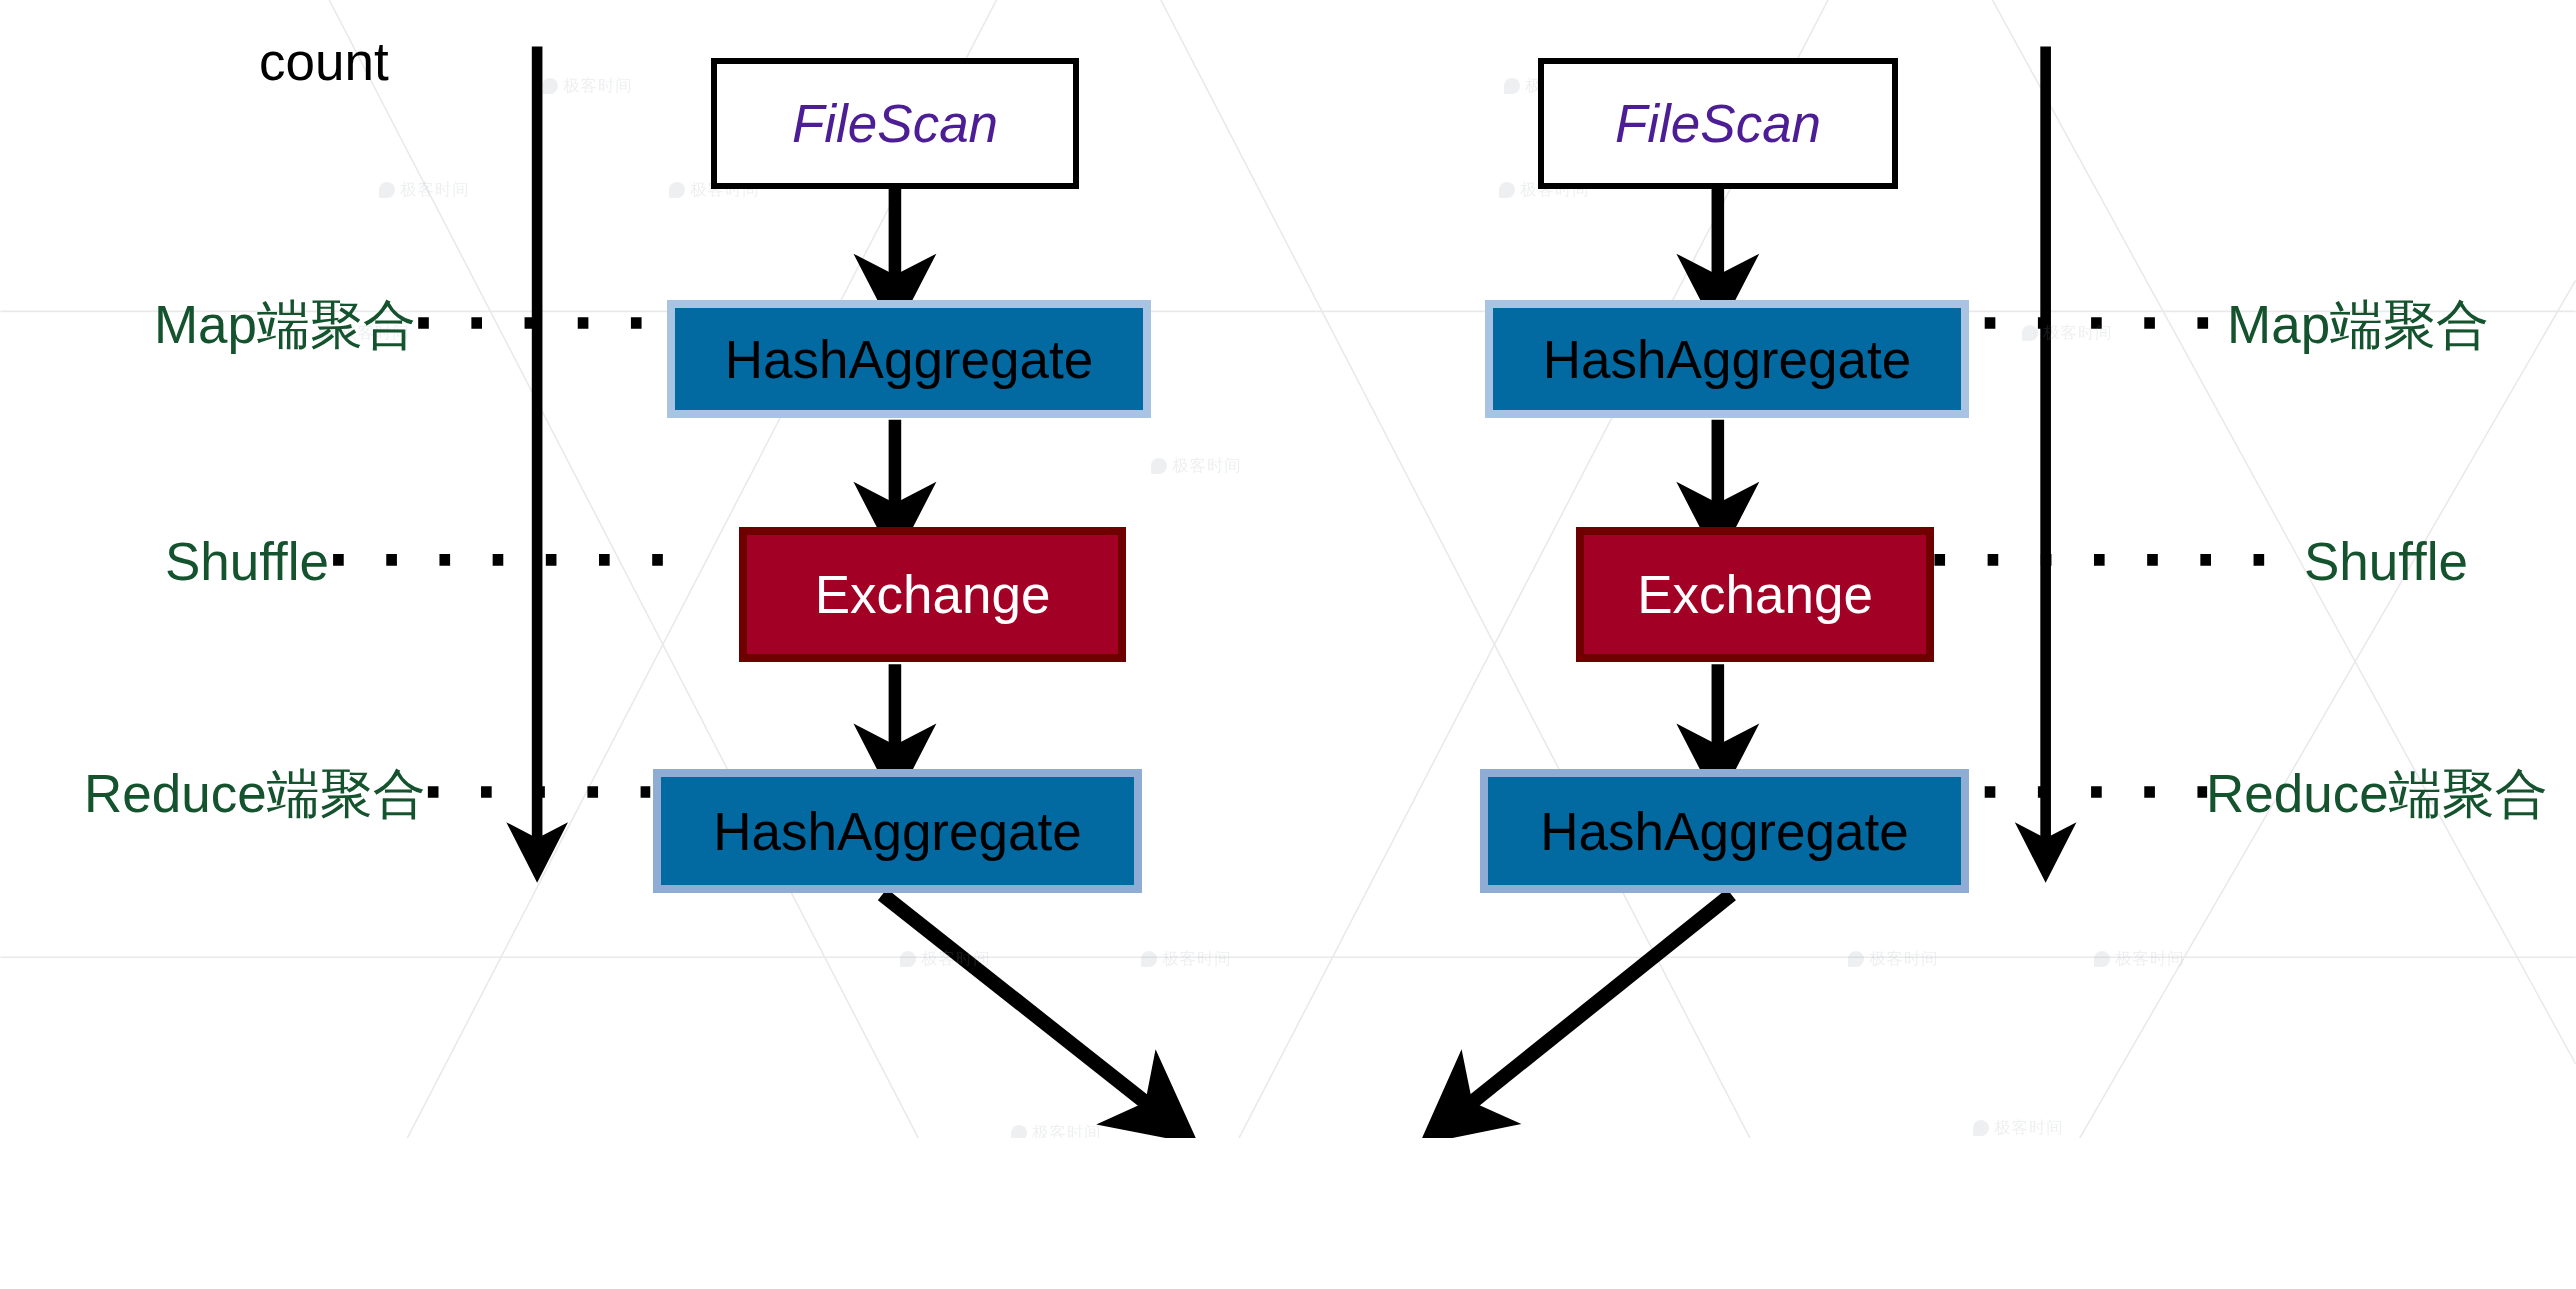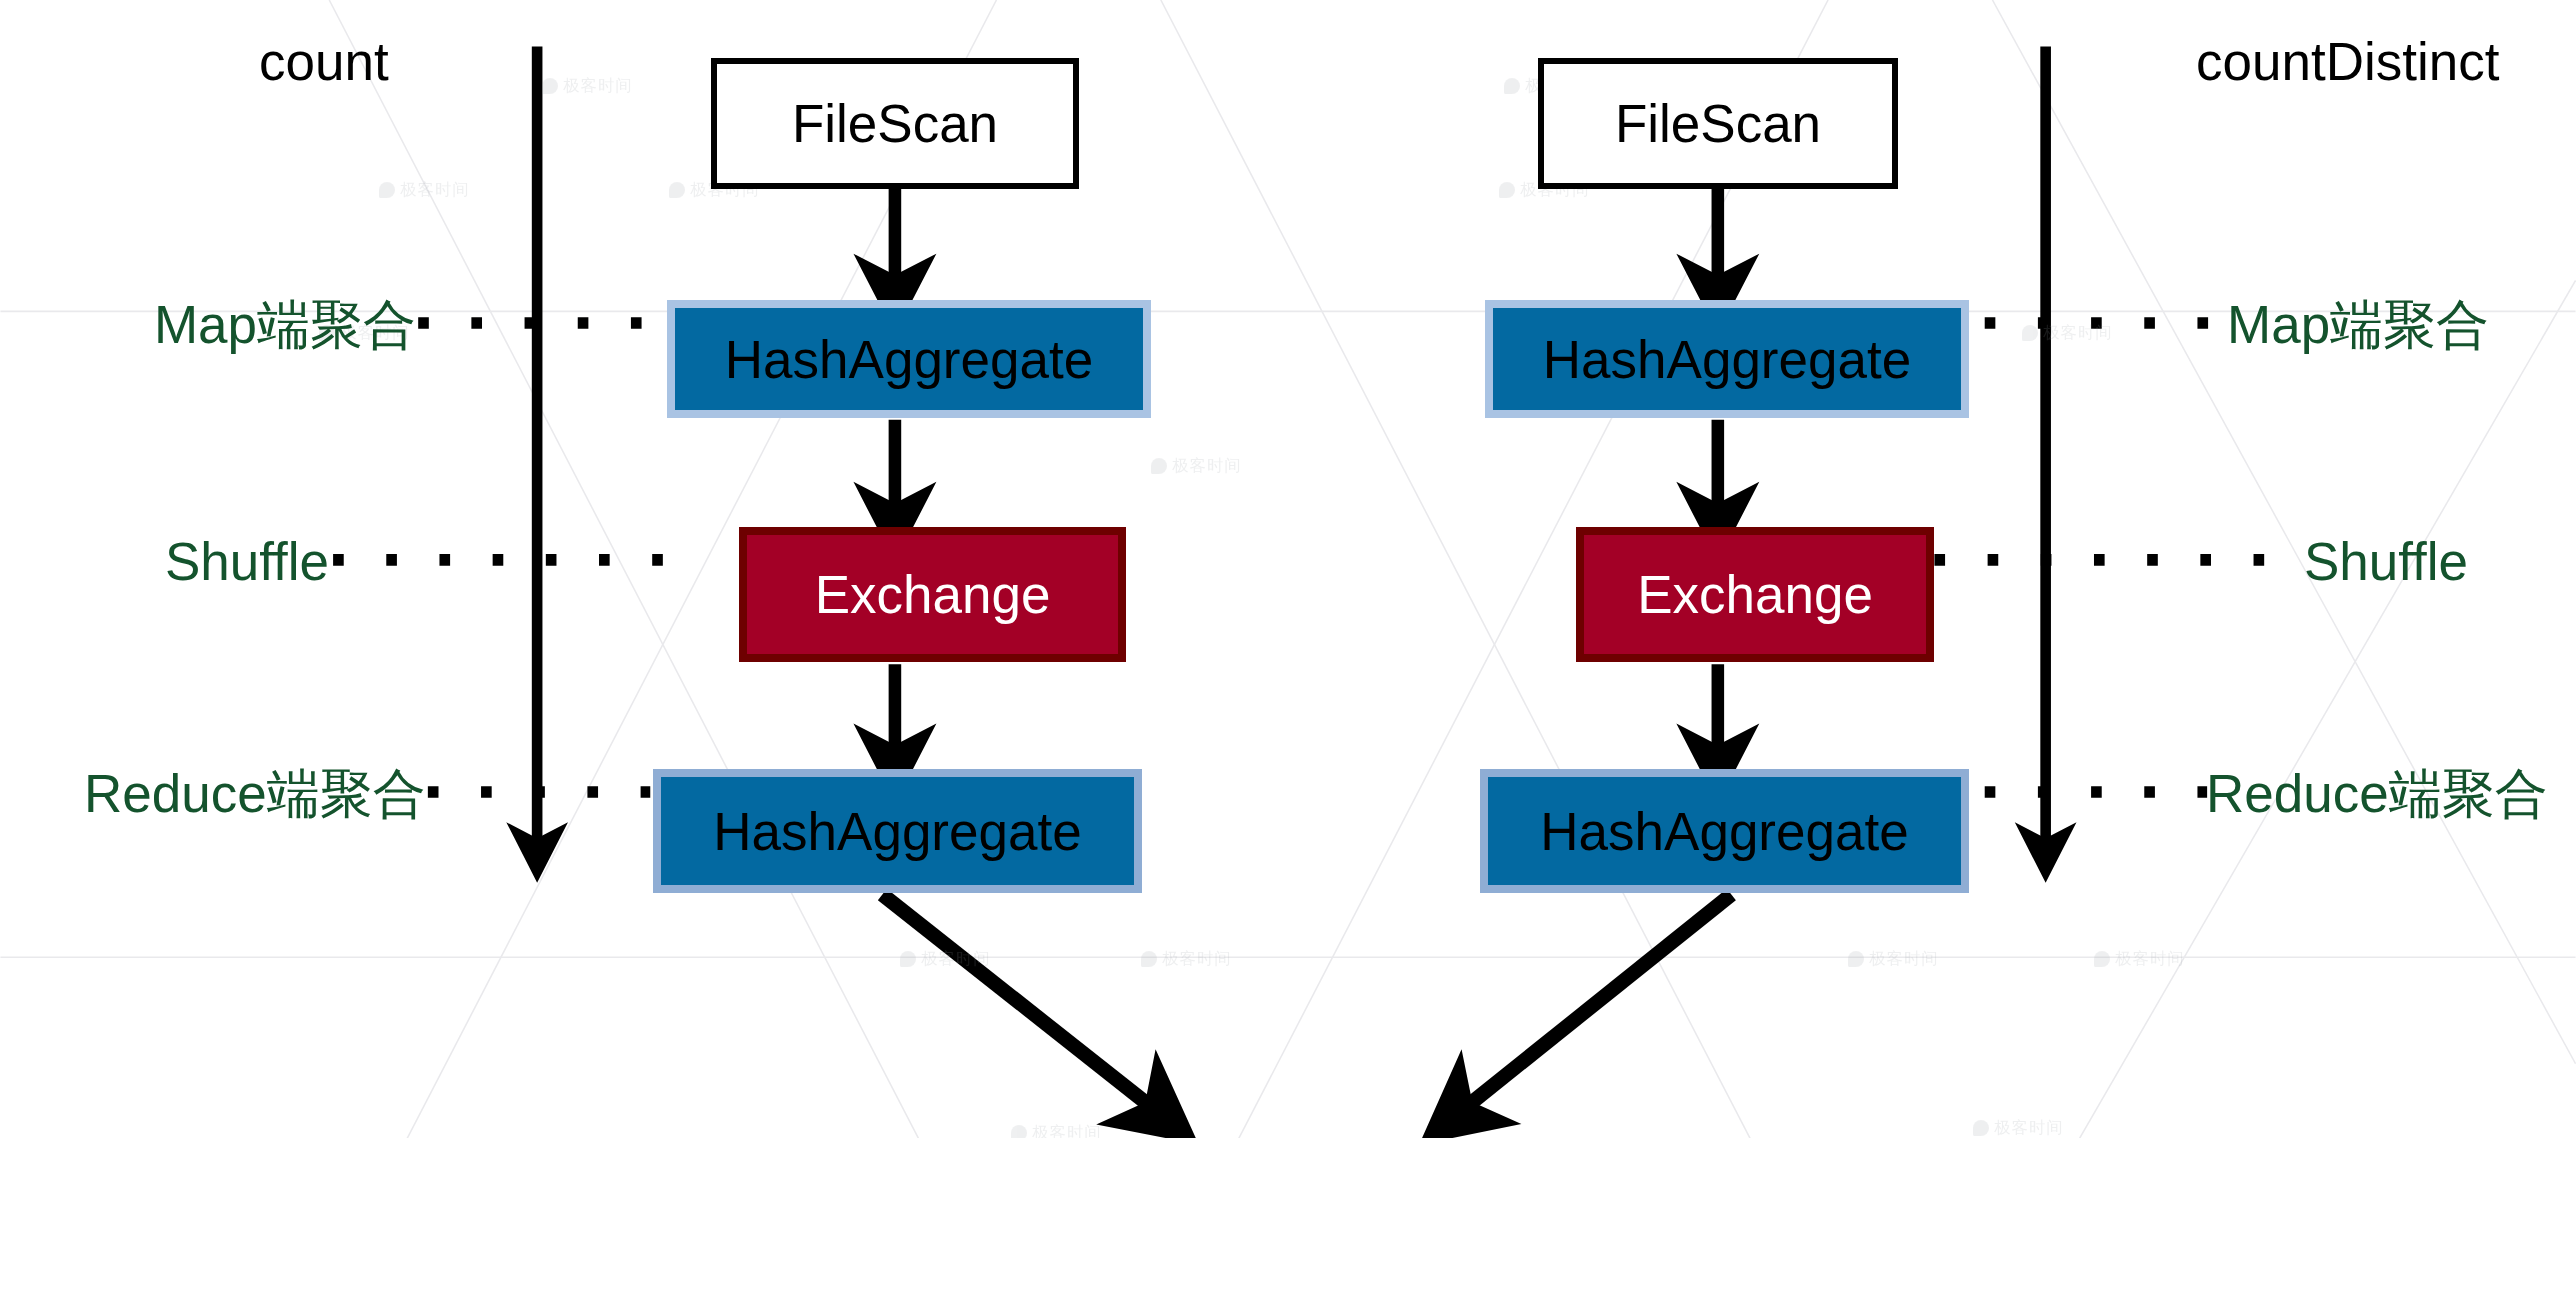--- a/index.html
+++ b/index.html
@@ -34,22 +34,23 @@
   }
   .node-label {
     line-height: 1;
   }
 
   .node.plain {
     background: #ffffff;
     border: 6.8px solid #000000;
   }
   .node.plain .node-label {
-    color: #000000;
-    font-size: 53px;
+    color: #4c1d95;
+    font-size: 53px;
+    font-style: italic;
   }
 
   .node.hashagg {
     background: #0369a1;
     border: 8.7px solid #a9c3e3;
   }
   .node.hashagg.strong {
     border-color: #8fadd4;
   }
   .node.hashagg .node-label {
@@ -190,21 +191,20 @@
       <line x1="1776" y1="687" x2="1776" y2="786" marker-end="url(#ah)"></line>
     </g>
 
     <g stroke="#000000" stroke-width="15" fill="none">
       <line x1="912" y1="925" x2="1198" y2="1151" marker-end="url(#ah)"></line>
       <line x1="1790" y1="925" x2="1508" y2="1151" marker-end="url(#ah)"></line>
     </g>
   </svg>
 
   <div class="axis-title" style="left:259px; top:35px;">count</div>
-  <div class="axis-title" style="left:2196px; top:35px;">countDistinct</div>
 
   <div class="side-label r" style="left:68px; top:298px; width:348px;">Map端聚合</div>
   <div class="side-label r" style="left:68px; top:535px; width:261px;">Shuffle</div>
   <div class="side-label r" style="left:9.7px; top:767px; width:416px;">Reduce端聚合</div>
 
   <div class="side-label" style="left:2227px; top:298px;">Map端聚合</div>
   <div class="side-label" style="left:2304px; top:535px;">Shuffle</div>
   <div class="side-label" style="left:2206px; top:767px;">Reduce端聚合</div>
 
   <div class="node plain" style="left:711px; top:58px; width:368px; height:131px;">

